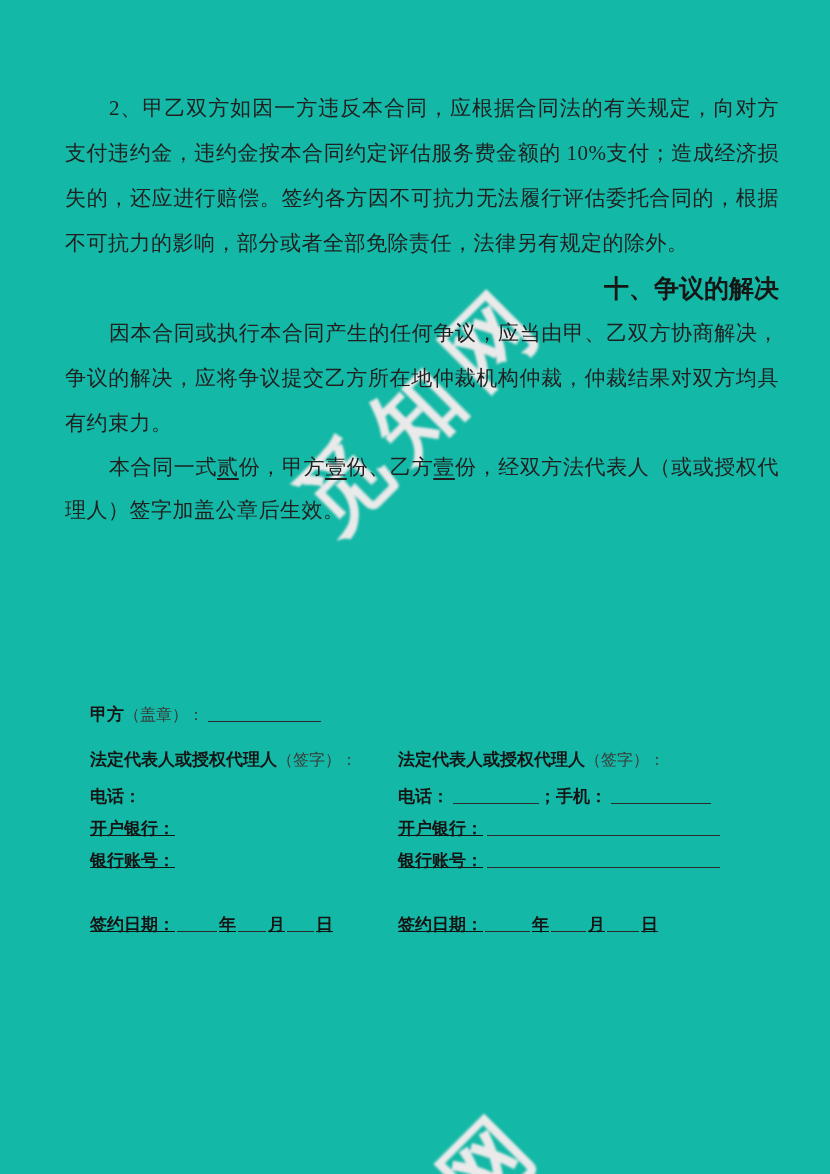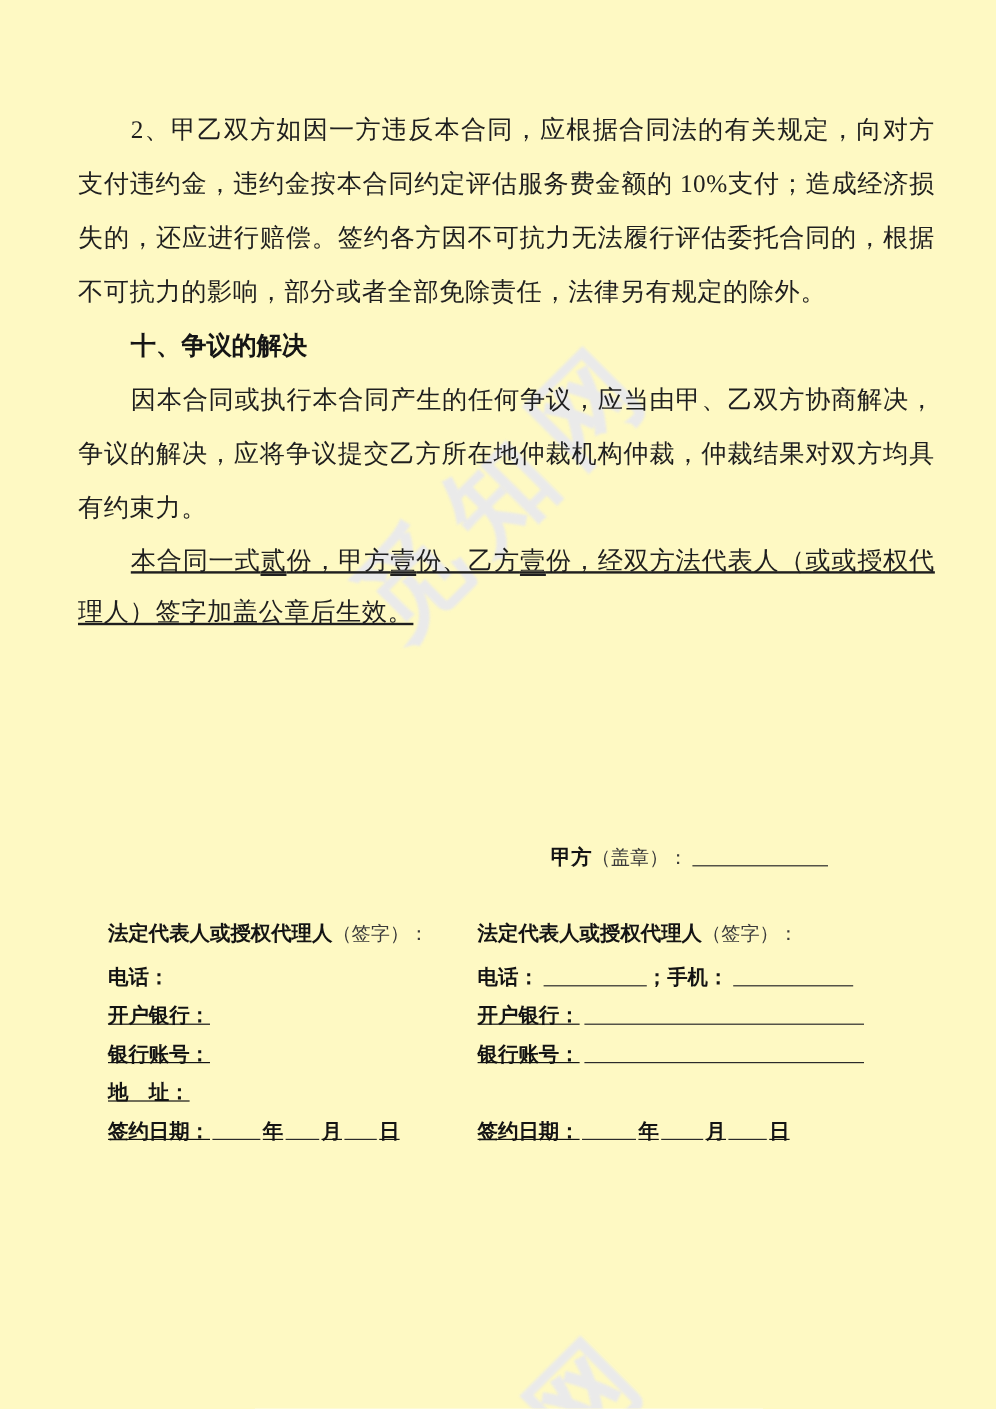--- a/index.html
+++ b/index.html
@@ -2,21 +2,21 @@
 <html lang="zh"><head>
 <meta charset="utf-8">
 <style>
   html,body{margin:0;padding:0;}
   body{
     width:830px;height:1174px;
     background:#ffffff;
     font-family:"Liberation Serif","DejaVu Serif",serif;
     color:#1f1f1f;
   }
-  .page{position:relative;width:830px;height:1174px;overflow:hidden;background:#fef9c3;}
+  .page{position:relative;width:830px;height:1174px;overflow:hidden;background:#14b8a6;}
 
   
   .wm{
     position:absolute;
     font-family:"Liberation Sans","DejaVu Sans",sans-serif;
     font-weight:700;
     color:#eaeaea;
     transform:rotate(-45deg);
     white-space:nowrap;
     user-select:none;
@@ -40,47 +40,48 @@
   
   .content{position:absolute;left:65px;top:86px;width:714px;z-index:1;}
   .bt{
     margin:0;
     font-size:21px;
     line-height:45px;
     text-align:justify;
     text-indent:44px;
     letter-spacing:0.5px;
   }
-  .bt.tight{line-height:43px;text-decoration:underline;}
+  .bt.tight{line-height:43px;}
   .hd{
     margin:0;
     font-family:"Liberation Sans","DejaVu Sans",sans-serif;
     font-weight:700;
-    font-size:21px;
+    font-size:25px;
     line-height:45px;
     text-indent:44px;
     color:#151515;
+    text-align:right;
   }
   .uchar{text-decoration:underline;text-underline-offset:4px;}
 
   
   .sig{
     position:absolute;left:90px;top:700px;width:677px;z-index:1;
     font-family:"Liberation Sans","DejaVu Sans",sans-serif;
     font-weight:700;font-size:17px;color:#141414;
   }
   .srow{display:flex;height:30px;line-height:30px;white-space:nowrap;}
   .cell-a{flex:0 0 308px;}
   .cell-b{flex:1;}
   .sub{
     font-family:"Liberation Serif","DejaVu Serif",serif;
     font-weight:400;font-size:16px;color:#3a3a3a;
   }
-  .seal-row{height:30px;justify-content:flex-end;}
-  .rep-row{margin-top:33px;}
+  .seal-row{height:30px;}
+  .rep-row{margin-top:15px;}
   .phone-row{margin-top:7px;}
   .r32{margin-top:2px;text-decoration:underline;}
   .blank{
     display:inline-block;
     border-bottom:1.5px solid #2b2b2b;
     height:16px;
     vertical-align:-2px;
     margin-left:4px;
   }
   .wa-seal{width:113px;}
@@ -149,23 +150,20 @@
     <div class="srow r32">
       <div class="cell-a">
         <span>银行账号：</span>
       </div>
       <div class="cell-b">
         <span>银行账号：</span><span class="blank wb-acct"></span>
       </div>
     </div>
 
     <div class="srow r32">
-      <div class="cell-a">
-        <span>地　址：</span>
-      </div>
     </div>
 
     <div class="srow r32">
       <div class="cell-a">
         <span>签约日期：</span><span class="blank no-ml wa-y"></span><span>年</span><span class="blank no-ml wa-m"></span><span>月</span><span class="blank no-ml wa-d"></span><span>日</span>
       </div>
       <div class="cell-b">
         <span>签约日期：</span><span class="blank no-ml wb-y"></span><span>年</span><span class="blank no-ml wb-m"></span><span>月</span><span class="blank no-ml wb-d"></span><span>日</span>
       </div>
     </div>

